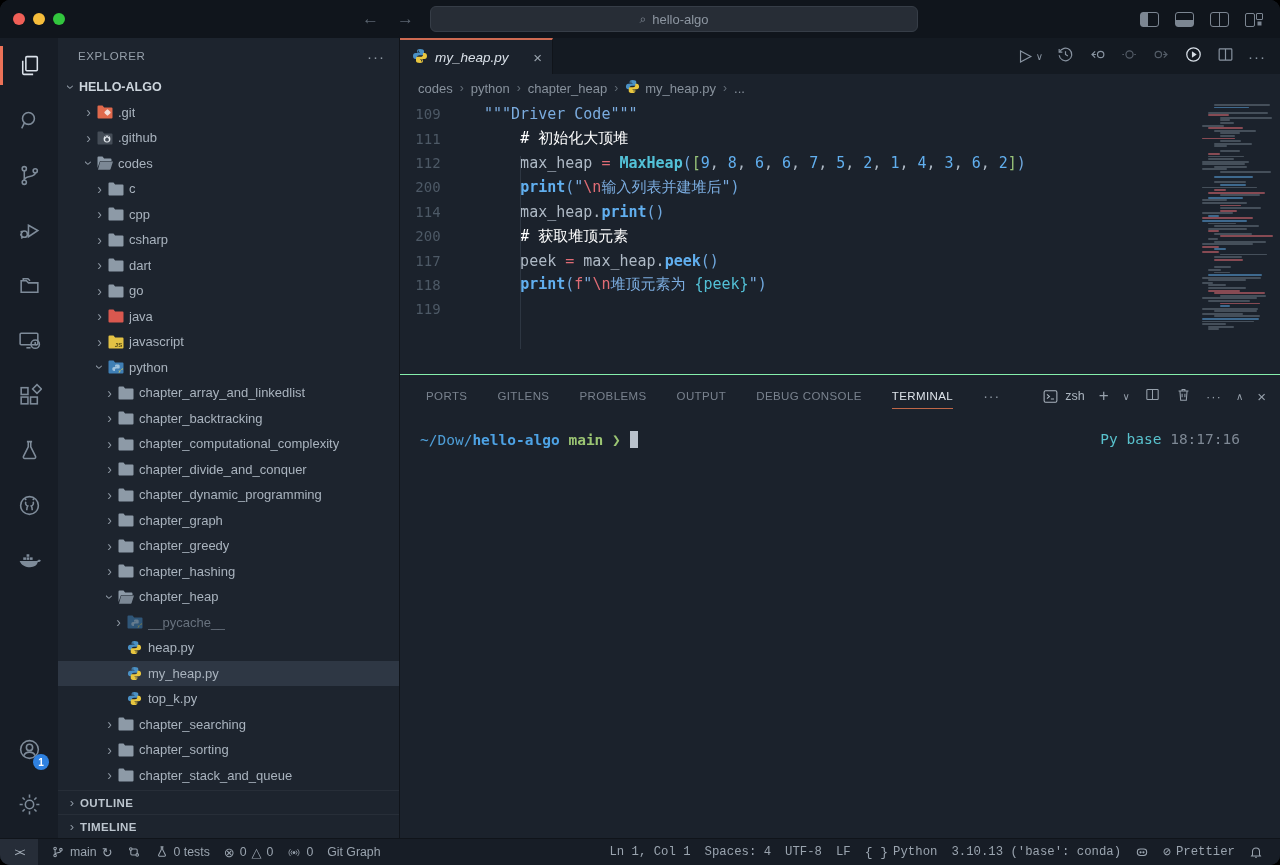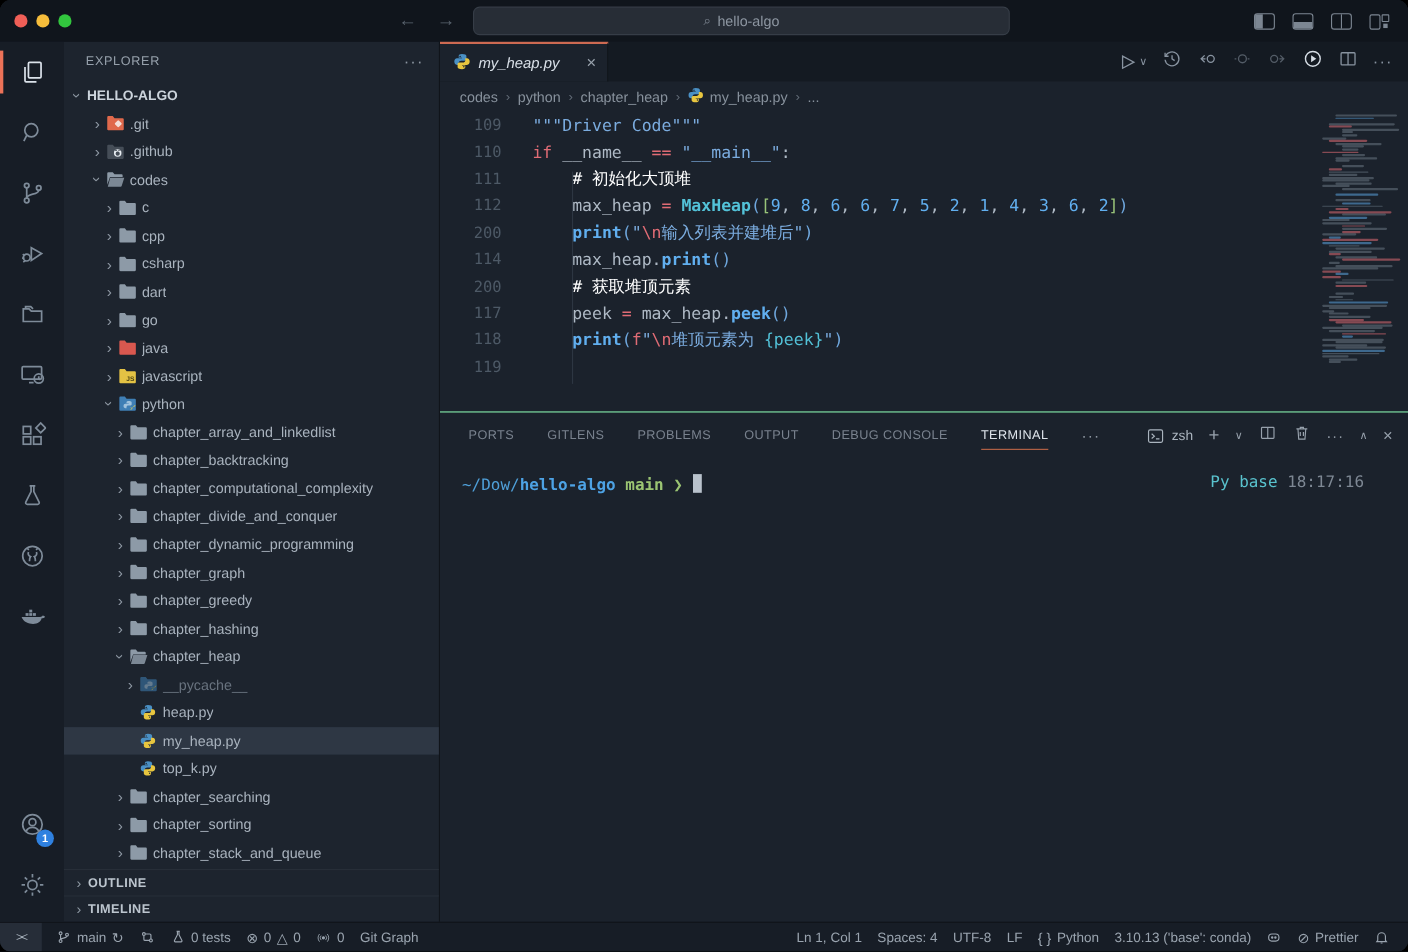--- a/index.html
+++ b/index.html
@@ -63,21 +63,21 @@
   .ea-run { display:flex; align-items:center; gap:2px; }
   .ea-chev { font-size:10px; color:#8893a0; }
   .bright { color:#d6dde5; }
 
   .breadcrumbs { height:28px; display:flex; align-items:center; padding-left:18px; color:#87919c; font-size:13px; gap:7px; flex:0 0 28px; }
   .crumb { display:flex; align-items:center; gap:5px; cursor:pointer; }
   .crumb-sep { color:#626c77; font-size:12px; }
 
   .codearea { height:272px; flex:0 0 272px; position:relative; font-family:"DejaVu Sans Mono", monospace; font-size:15px; overflow:hidden; }
   .cline { height:24.4px; display:flex; align-items:center; }
-  .ln { width:56px; flex:0 0 56px; text-align:right; color:#4d5966; font-size:14px; padding-right:0; }
+  .ln { width:56px; flex:0 0 56px; text-align:center; color:#4d5966; font-size:14px; padding-right:0; }
   .ct { padding-left:28px; white-space:pre; }
   .indent-guide { position:absolute; left:120px; top:54px; width:1px; height:193px; background:#2d3642; }
   .c-def{color:#aeb9c5} .c-kw{color:#e06c75} .c-op{color:#e06c75} .c-str{color:#7bacdf}
   .c-esc{color:#e06c75} .c-fn{color:#61afef;font-weight:600} .c-cls{color:#53c2d8;font-weight:600}
   .c-num{color:#61afef} .c-brk{color:#98c379} .c-par{color:#6fa7dd} .c-com{color:#ffffff} .c-brc{color:#53c2d8}
   .minimap { position:absolute; top:2px; right:6px; width:76px; height:238px; }
   .mm-line { height:1.9px; margin-bottom:0.7px; border-radius:1px; }
 
   
   .panel { flex:1; border-top:1px solid #86efac; display:flex; flex-direction:column; min-height:0; }
@@ -94,21 +94,21 @@
   .t-blue{ color:#4f9fd8; } .t-blueb{ color:#4da2e4; font-weight:700; } .t-green{ color:#9bc573; font-weight:700; }
   .t-cursor{ display:inline-block; width:8.5px; height:17px; background:#b9c2cc; vertical-align:-3px; margin-left:9px; }
   .t-right { position:absolute; right:40px; top:14px; }
   .t-cyan{ color:#59c2cd; } .t-gray{ color:#7e8894; }
 
   
   .statusbar { height:27px; flex:0 0 27px; background:#171d26; border-top:1px solid #10141a; display:flex; align-items:center; font-size:12.3px; color:#9aa4af; padding-right:10px; }
   .sb-item { display:flex; align-items:center; gap:5px; padding:0 7px; height:100%; cursor:pointer; }
   .sb-item svg { width:14px; height:14px; }
   .remotebox { width:38px; height:100%; background:#262d38; display:flex; align-items:center; justify-content:center; font-size:11px; letter-spacing:-2px; color:#aab4be; margin-right:6px; cursor:pointer; }
-  .sb-right { margin-left:auto; display:flex; align-items:center; height:100%; }
+  .sb-right { margin-left:auto; display:flex; align-items:center; height:100%;font-family:Liberation Mono, monospace; }
   .glyph { font-size:13px; }
 </style>
 </head>
 <body>
 
 <div class="window">
 
   <div class="titlebar">
     <div class="traffic">
       <div class="tl red"></div>
@@ -585,24 +585,20 @@
             <span>...</span>
           </span>
         </div>
 
       <div class="codearea">
         <div class="indent-guide"></div>
         <div id="codelines">
             <div class="cline">
               <span class="ln">109</span>
               <span class="ct"><span class="c-str">"""Driver Code"""</span></span>
-            </div>
-            <div class="cline">
-              <span class="ln">110</span>
-              <span class="ct"><span class="c-kw">if</span><span class="c-def"> __name__ </span><span class="c-op">==</span><span class="c-def"> </span><span class="c-str">"__main__"</span><span class="c-def">:</span></span>
             </div>
             <div class="cline">
               <span class="ln">111</span>
               <span class="ct"><span class="c-def">    </span><span class="c-com"># 初始化大顶堆</span></span>
             </div>
             <div class="cline">
               <span class="ln">112</span>
               <span class="ct"><span class="c-def">    max_heap </span><span class="c-op">=</span><span class="c-def"> </span><span class="c-cls">MaxHeap</span><span class="c-par">(</span><span class="c-brk">[</span><span class="c-num">9</span><span class="c-def">, </span><span class="c-num">8</span><span class="c-def">, </span><span class="c-num">6</span><span class="c-def">, </span><span class="c-num">6</span><span class="c-def">, </span><span class="c-num">7</span><span class="c-def">, </span><span class="c-num">5</span><span class="c-def">, </span><span class="c-num">2</span><span class="c-def">, </span><span class="c-num">1</span><span class="c-def">, </span><span class="c-num">4</span><span class="c-def">, </span><span class="c-num">3</span><span class="c-def">, </span><span class="c-num">6</span><span class="c-def">, </span><span class="c-num">2</span><span class="c-brk">]</span><span class="c-par">)</span></span>
             </div>
             <div class="cline">

